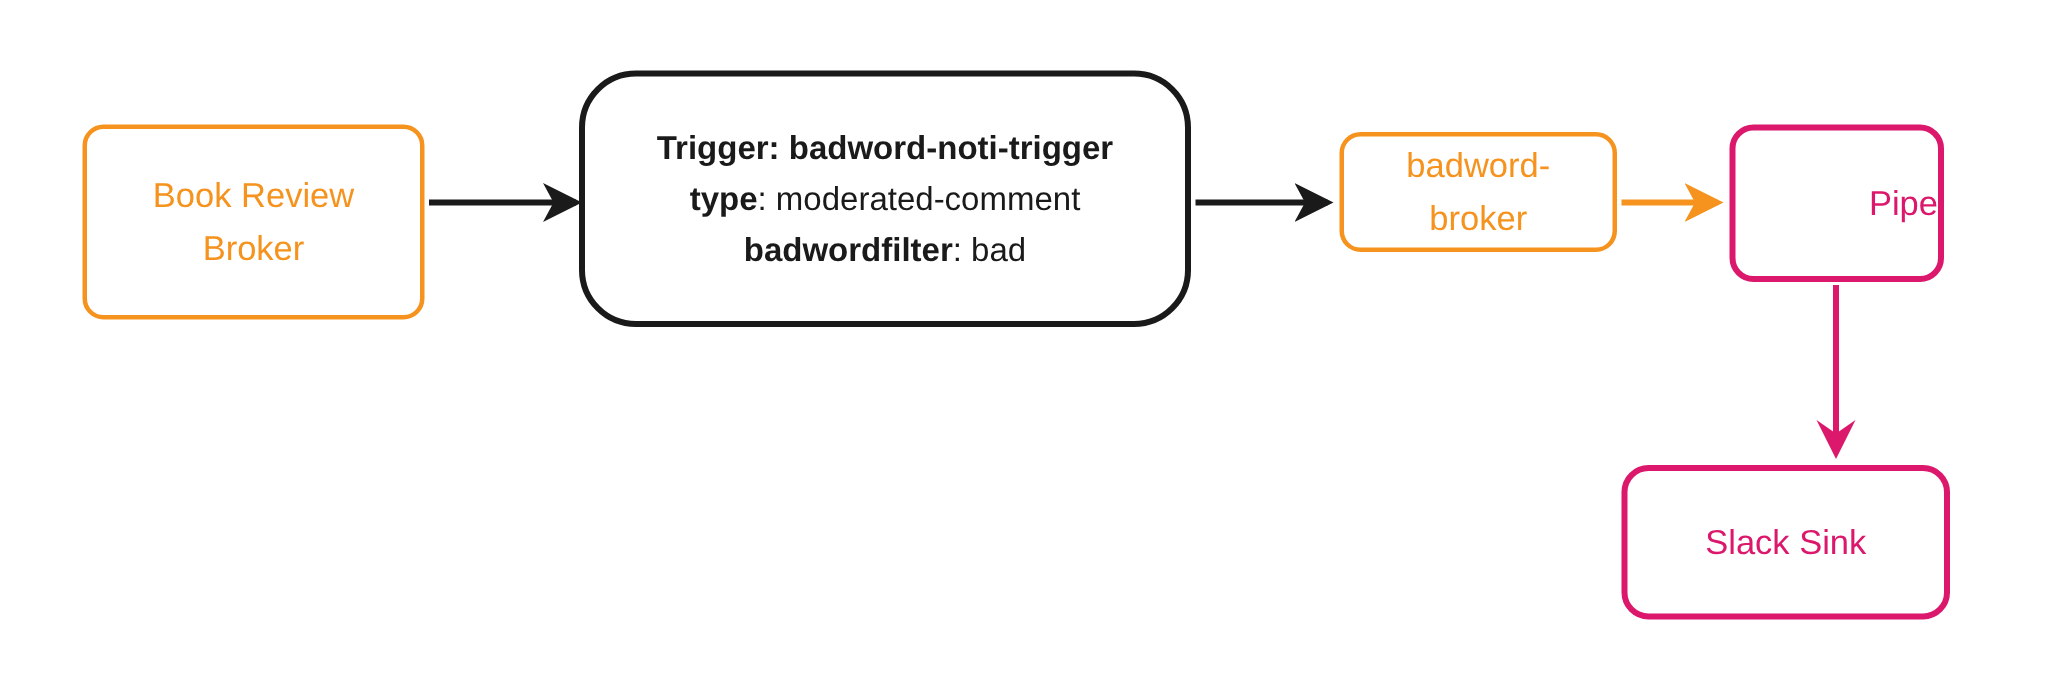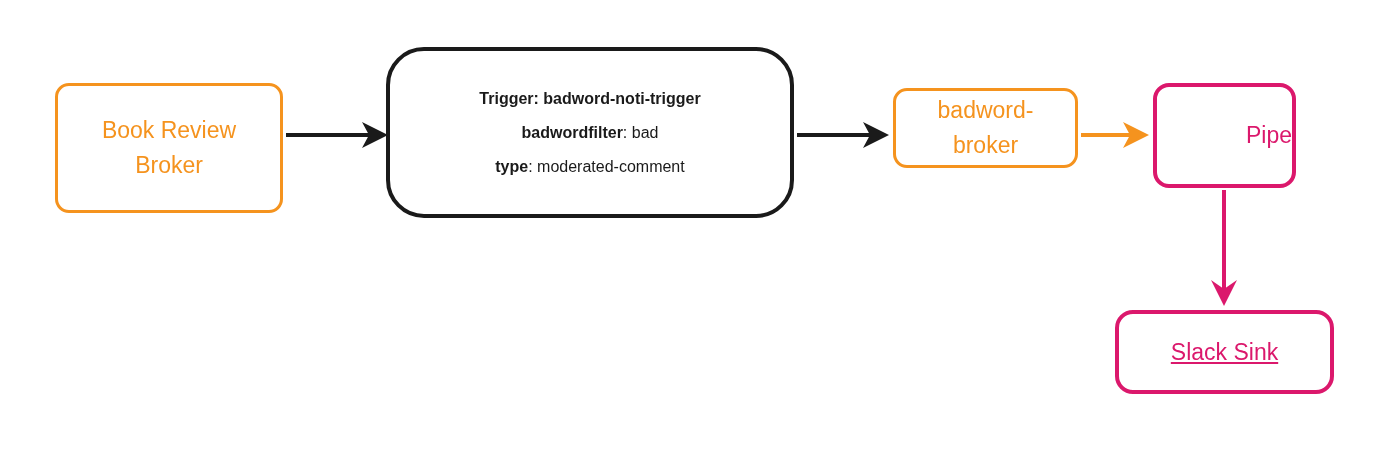--- a/index.html
+++ b/index.html
@@ -47,27 +47,27 @@
   }
   .node-pink {
     border: 4px solid var(--pink);
     color: var(--pink);
     border-radius: 16px;
   }
   #node-book-review-broker { left: 55px;  top: 83px;  width: 228px; height: 130px; }
   #node-trigger            { left: 386px; top: 47px;  width: 408px; height: 171px; }
   #node-badword-broker     { left: 893px; top: 88px;  width: 185px; height: 80px;  }
   #node-pipe               { left: 1153px; top: 83px; width: 143px; height: 105px; justify-content: flex-end; }
-  #node-slack-sink         { left: 1115px; top: 310px; width: 219px; height: 84px; border-radius: 18px; text-decoration: underline; }
+  #node-slack-sink         { left: 1081px; top: 310px; width: 219px; height: 103px; border-radius: 18px; }
 
   .lbl-narrow-170 { display: inline-block; max-width: 170px; }
   .lbl-narrow-120 { display: inline-block; max-width: 120px; }
 
   .trigger-text {
-    font-size: 16px;
+    font-size: 22px;
     line-height: 34px;
     color: var(--black);
   }
   .trigger-line { white-space: nowrap; }
   .b { font-weight: 700; }
 
   .edge-black  { stroke: var(--black);  stroke-width: 4; }
   .edge-orange { stroke: var(--orange); stroke-width: 4; }
   .edge-pink   { stroke: var(--pink);   stroke-width: 4; }
   .head-black  { fill: var(--black); }
@@ -97,22 +97,22 @@
     <line class="edge-pink" x1="1224" y1="190" x2="1224" y2="302" marker-end="url(#arrowhead-pink)"></line>
   </svg>
 
   <div class="node node-orange" id="node-book-review-broker">
     <span class="lbl-narrow-170">Book Review Broker</span>
   </div>
 
   <div class="node node-black" id="node-trigger">
     <div class="trigger-text">
       <div class="trigger-line"><span class="b">Trigger: badword-noti-trigger</span></div>
+      <div class="trigger-line"><span class="b">type</span><span>: moderated-comment</span></div>
       <div class="trigger-line"><span class="b">badwordfilter</span><span>: bad</span></div>
-      <div class="trigger-line"><span class="b">type</span><span>: moderated-comment</span></div>
     </div>
   </div>
 
   <div class="node node-orange" id="node-badword-broker">
     <span class="lbl-narrow-120">badword-broker</span>
   </div>
 
   <div class="node node-pink" id="node-pipe">
     <span>Pipe</span>
   </div>

